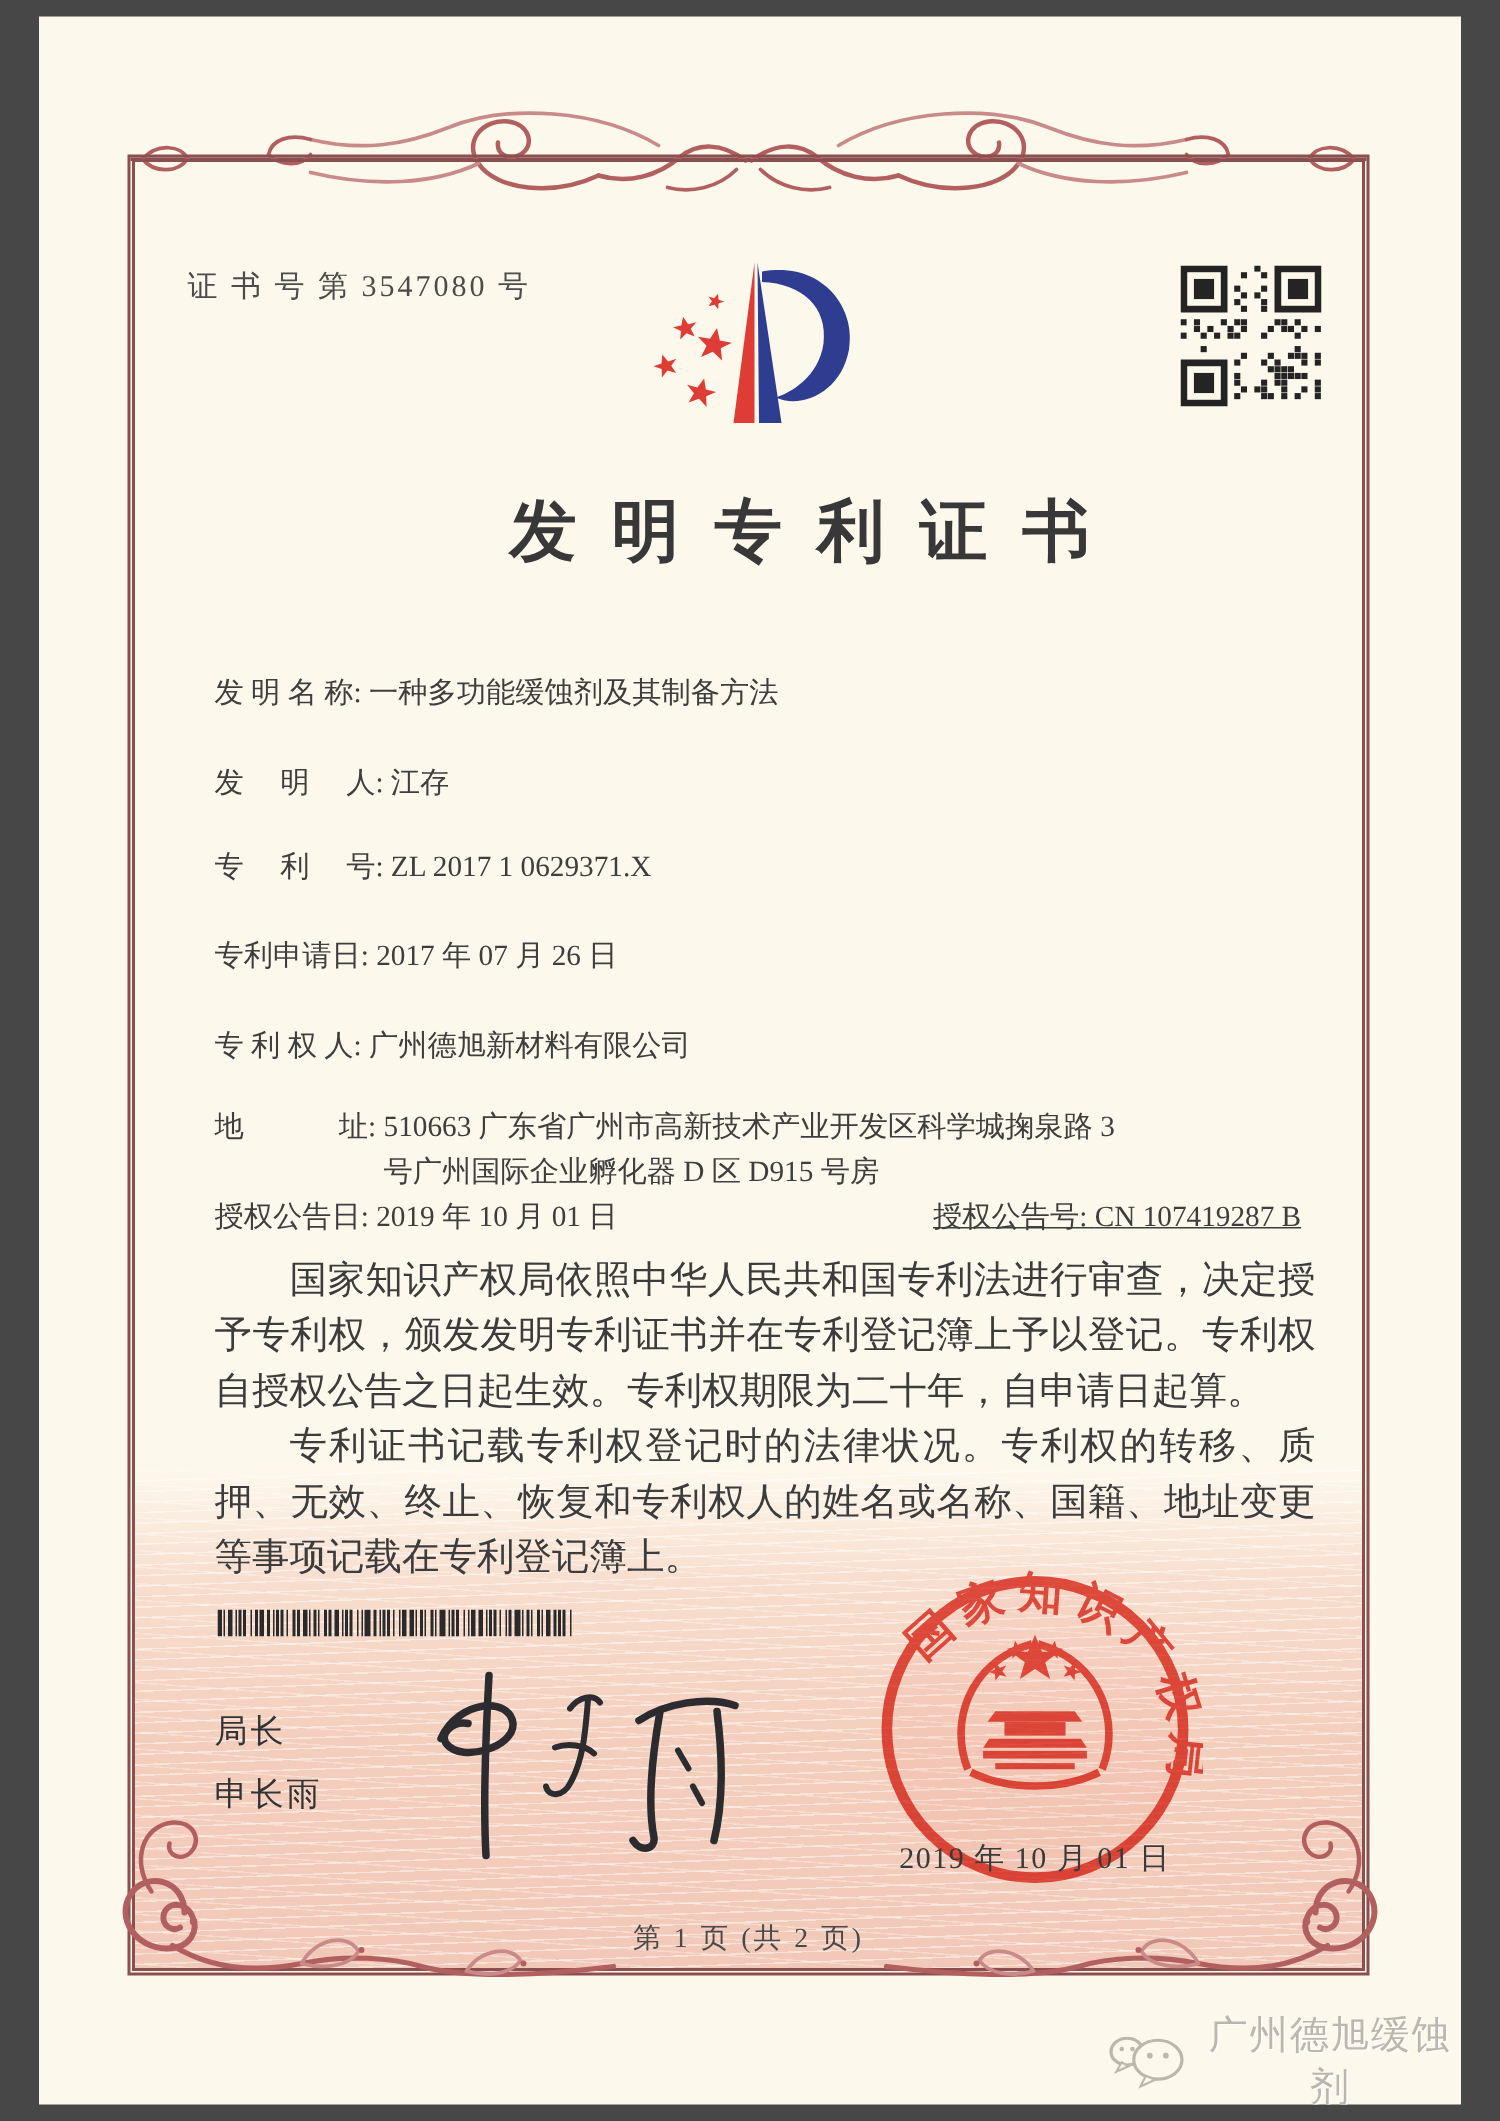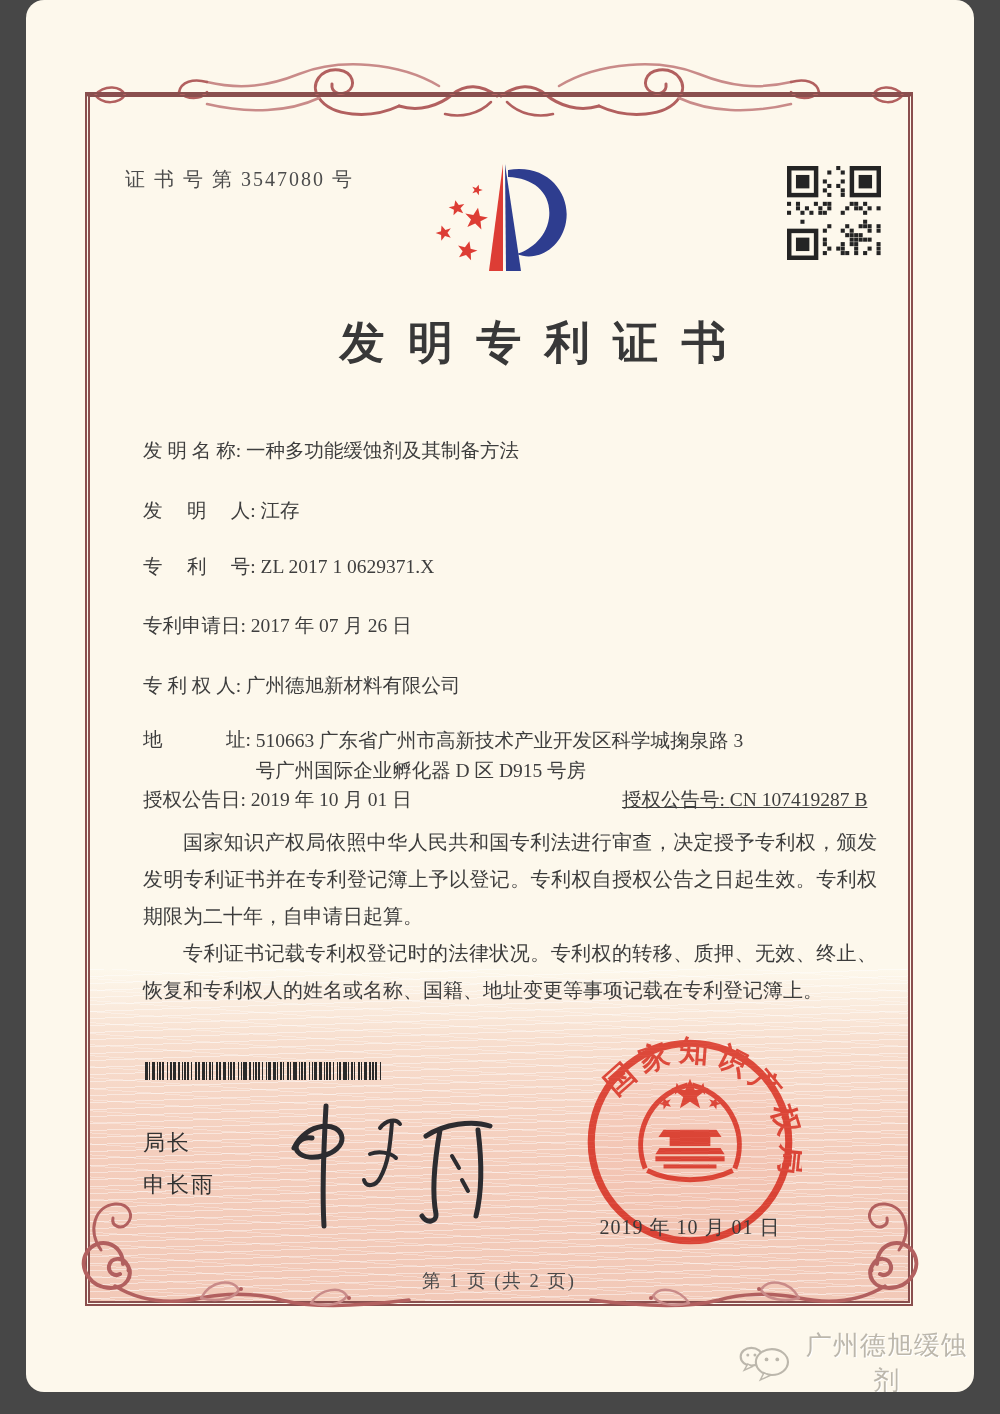--- a/index.html
+++ b/index.html
@@ -1,38 +1,38 @@
 <!DOCTYPE html>
 <html><head>
 <meta charset="utf-8">
 <style>
   html,body{margin:0;padding:0;}
   body{background:#2e2e2e;font-family:"Liberation Serif","DejaVu Serif",serif;}
   .stage{position:relative;width:1000px;height:1414px;background:#474747;overflow:hidden;margin:0 auto;}
-  .page{position:absolute;left:26px;top:0;width:948px;height:1392px;background:#fdf8ec;overflow:hidden;border-radius:18px;}
+  .page{position:absolute;left:26px;top:11px;width:948px;height:1392px;background:#fdf8ec;overflow:hidden;}
 
   
   .frame{position:absolute;left:59px;top:92px;width:828px;height:1214px;border:5px double #8a4f4e;box-sizing:border-box;}
   .pink{position:absolute;left:0;right:0;bottom:0;height:332px;
     background:
       repeating-linear-gradient(178deg, rgba(255,255,255,.45) 0 1px, rgba(255,255,255,0) 1px 7px),
       repeating-linear-gradient(184deg, rgba(255,255,255,.30) 0 1px, rgba(255,255,255,0) 1px 11px),
       linear-gradient(rgba(244,206,189,0) 0%, rgba(243,201,182,.55) 22%, #f4cebd 55%, #f2c9b8 100%);}
 
   .cert-no{position:absolute;left:99px;top:166px;font-size:20px;color:#4c4c4c;letter-spacing:2px;white-space:nowrap;}
   .title{position:absolute;left:59px;top:313px;width:896px;text-align:center;font-size:45px;font-weight:700;
          color:#383838;letter-spacing:.52em;padding-left:.52em;box-sizing:border-box;white-space:nowrap;}
 
   .row{position:absolute;left:117px;font-size:19.5px;color:#3e3e3e;white-space:nowrap;}
   .row .lbl{color:#3e3e3e;}
   .row .val{}
   .addr-val{display:inline-block;vertical-align:top;line-height:30px;}
   .grant-no{position:absolute;left:479px;top:0;text-decoration:underline;}
 
-  .body-text{position:absolute;left:117px;top:824px;width:734px;font-size:20px;line-height:37px;color:#3c3c3c;text-align:justify;}
+  .body-text{position:absolute;left:117px;top:824px;width:734px;font-size:25px;line-height:37px;color:#3c3c3c;text-align:justify;}
   .body-text p{margin:0;text-indent:2em;}
 
   .director-label{position:absolute;left:117px;top:1128px;font-size:22px;color:#333;letter-spacing:2px;}
   .director-name{position:absolute;left:117px;top:1170px;font-size:22px;color:#333;letter-spacing:2px;}
 
   .sig{position:absolute;left:238px;top:1092px;}
   .seal-wrap{position:absolute;left:552px;top:1030px;width:224px;height:224px;}
   .seal-wrap svg{mix-blend-mode:multiply;}
   .seal-date{position:absolute;left:0;right:0;top:184px;text-align:center;font-size:20px;color:#3a3a3a;letter-spacing:1px;white-space:nowrap;}
 

